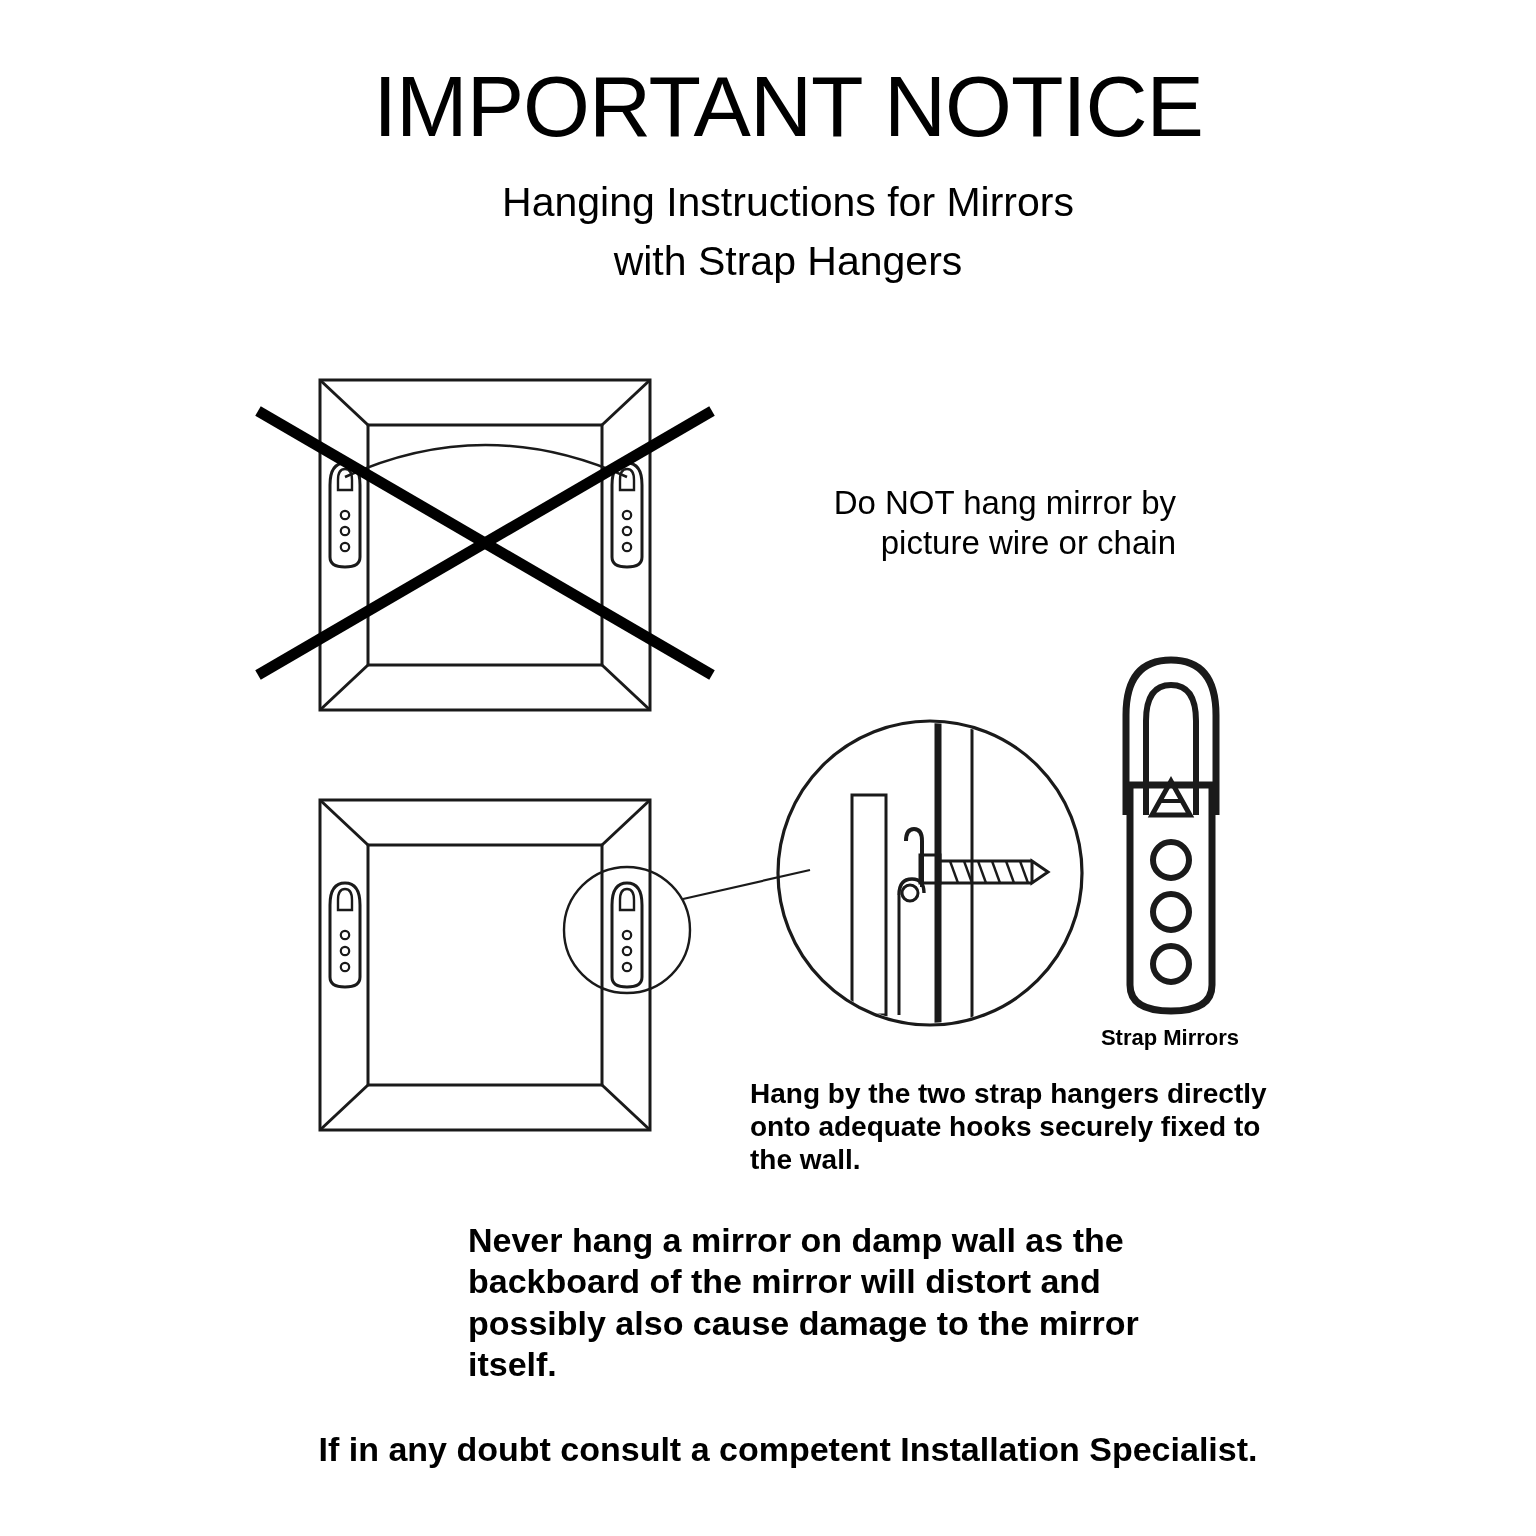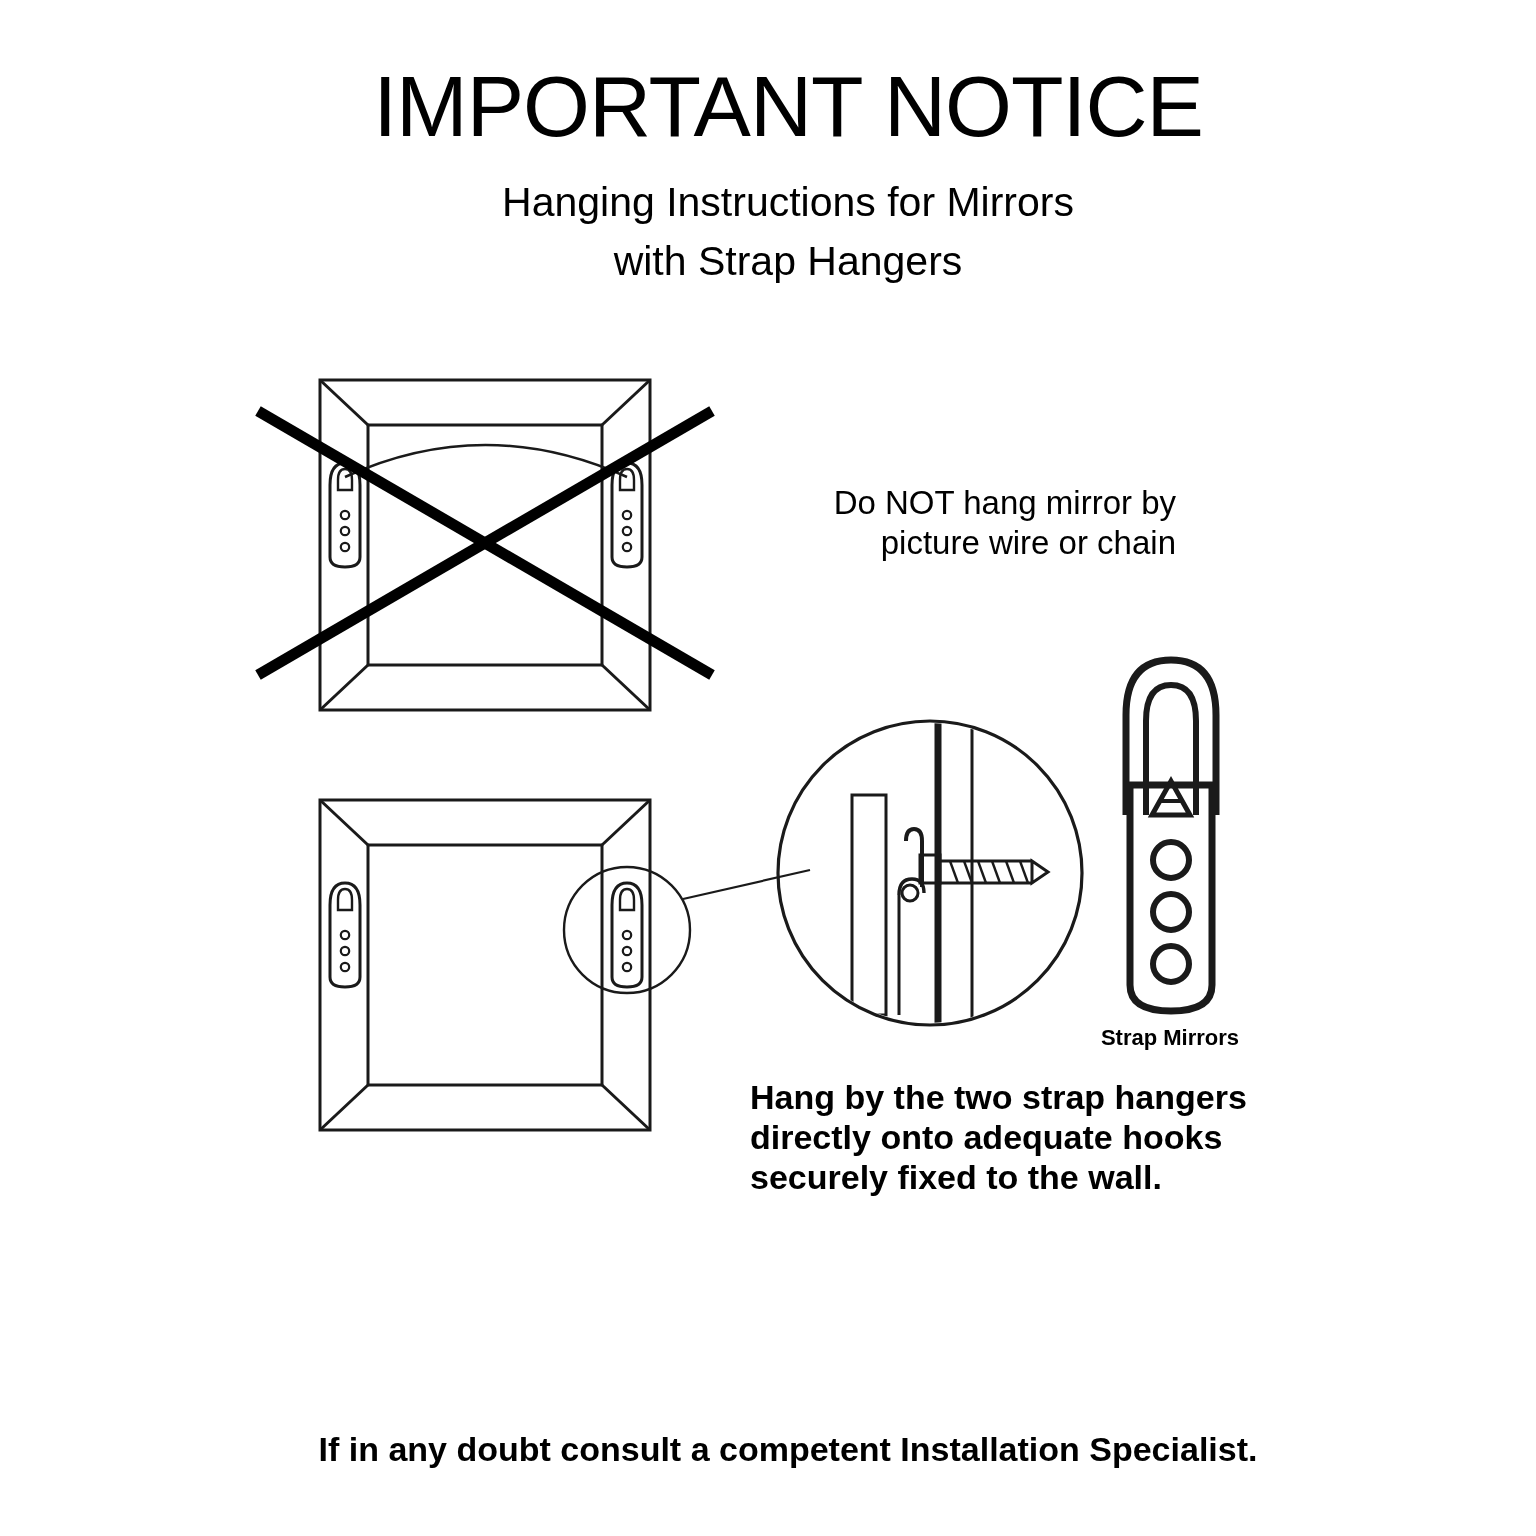--- a/index.html
+++ b/index.html
@@ -53,21 +53,21 @@
     font-size: 33px;
     line-height: 1.2;
     font-weight: 400;
     text-align: right;
   }
   .note-hang {
     position: absolute;
     left: 730px;
     top: 1062px;
     width: 530px;
-    font-size: 34px;
+    font-size: 28px;
     line-height: 1.18;
     font-weight: bold;
   }
   .note-damp {
     position: absolute;
     left: 448px;
     top: 1205px;
     width: 680px;
     font-size: 34px;
     line-height: 1.22;
@@ -222,16 +222,17 @@
     </g>
 
   </svg>
 
   <div class="note-wire">Do NOT hang mirror by picture wire or chain</div>
 
   <div class="strap-caption">Strap Mirrors</div>
 
   <div class="note-hang">Hang by the two strap hangers directly onto adequate hooks securely fixed to the wall.</div>
 
+  <div class="note-damp">Never hang a mirror on damp wall as the backboard of the mirror will distort and possibly also cause damage to the mirror itself.</div>
 
   <div class="note-doubt">If in any doubt consult a competent Installation Specialist.</div>
 
 </div>
 
 </body></html>

